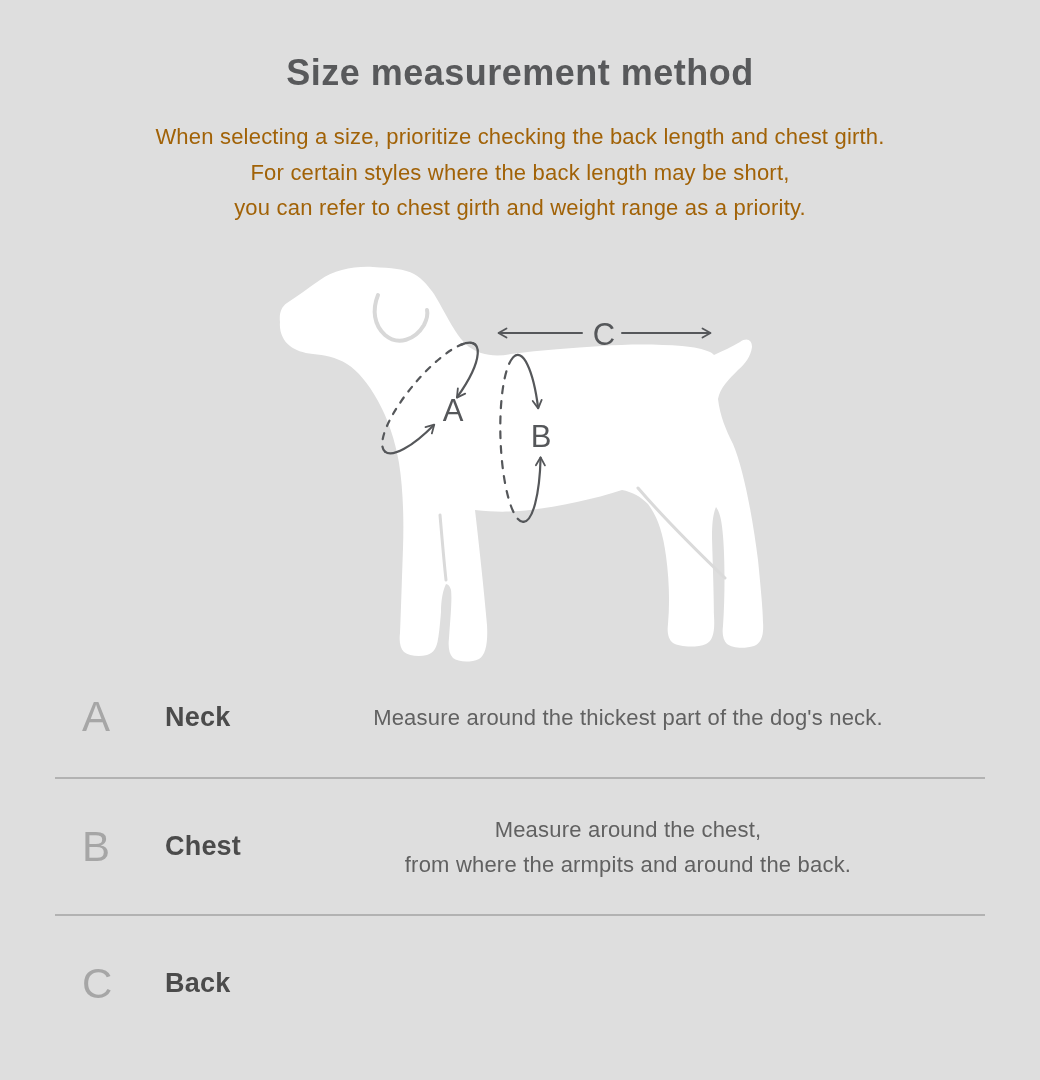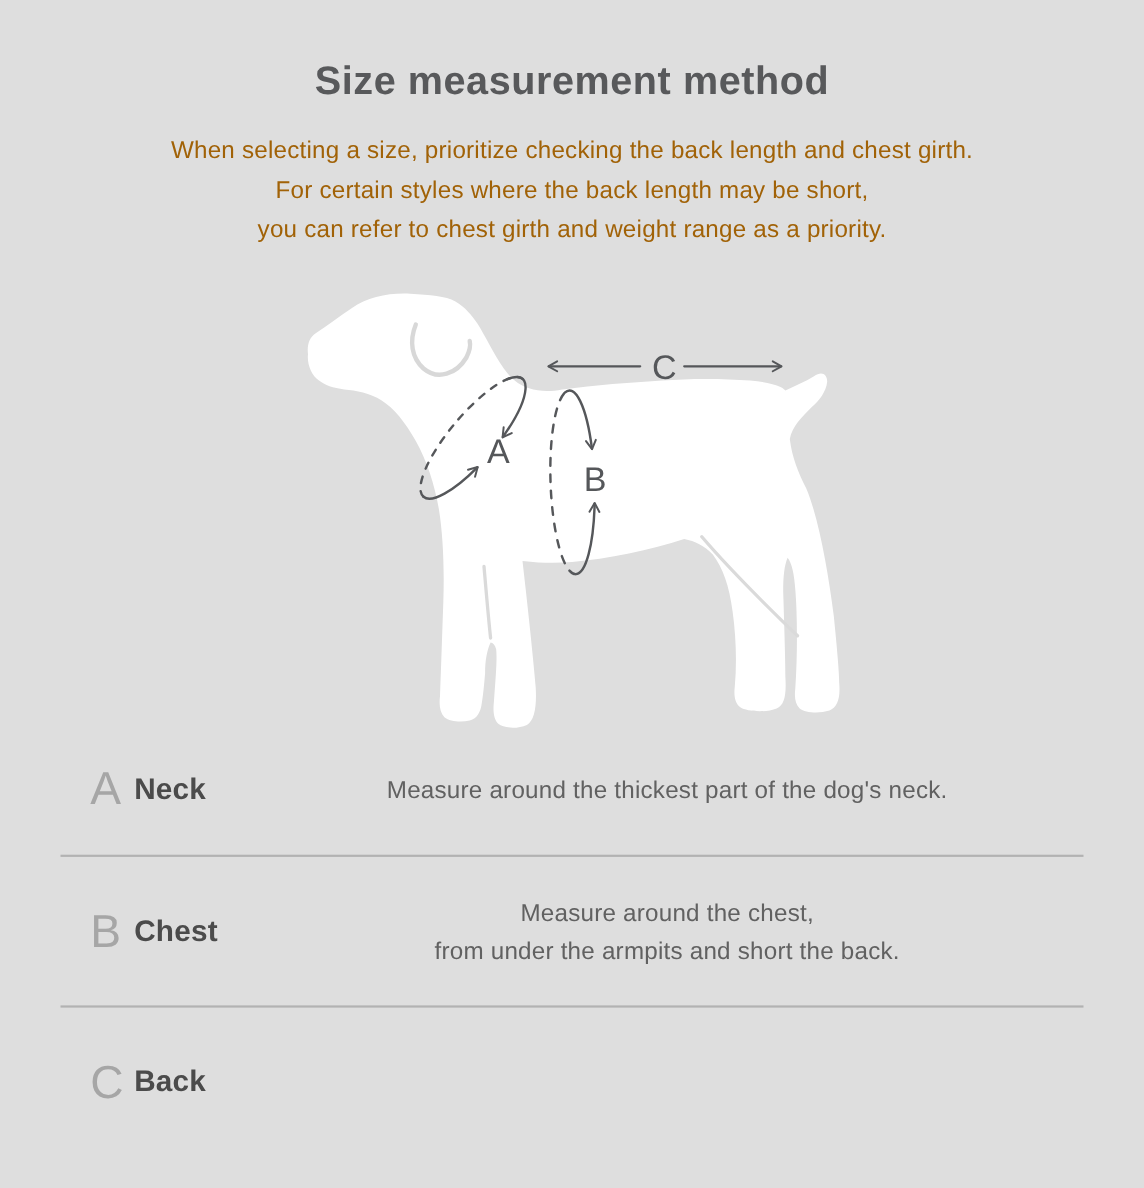--- a/index.html
+++ b/index.html
@@ -23,21 +23,21 @@
   .rows{position:absolute;left:55px;top:657px;width:930px;}
   .m-row{display:flex;align-items:center;padding-left:27px;box-sizing:border-box;}
   .m-row.h120{height:120px;}
   .m-row.h135{height:135px;}
   .m-letter{
     width:40px;flex:0 0 40px;font-size:42px;line-height:1;
     color:#a6a6a6;font-weight:400;
   }
   .m-label{
     width:106px;flex:0 0 106px;font-size:27px;font-weight:700;
-    color:#4b4b4b;letter-spacing:.2px;
+    color:#4b4b4b;letter-spacing:.2px;margin-left:43px;
   }
   .m-desc{
     flex:1;font-size:22px;line-height:35px;color:#616161;
     letter-spacing:.2px;white-space:pre-line;text-align:center;
   }
   .divider{height:2px;background:#b2b2b2;width:100%;}
   svg text{
     font-family:"Liberation Sans","DejaVu Sans",sans-serif;
     fill:#55575a;font-size:31px;
   }
@@ -150,21 +150,21 @@
       <div class="m-label">Neck</div>
       <div class="m-desc">Measure around the thickest part of the dog's neck.</div>
     </div>
 
     <div class="divider"></div>
 
     <div class="m-row h135">
       <div class="m-letter">B</div>
       <div class="m-label">Chest</div>
       <div class="m-desc">Measure around the chest,
-from under the armpits and short the back.</div>
+from where the armpits and around the back.</div>
     </div>
 
     <div class="divider"></div>
 
     <div class="m-row h135">
       <div class="m-letter">C</div>
       <div class="m-label">Back</div>
     </div>
 
   </div>

